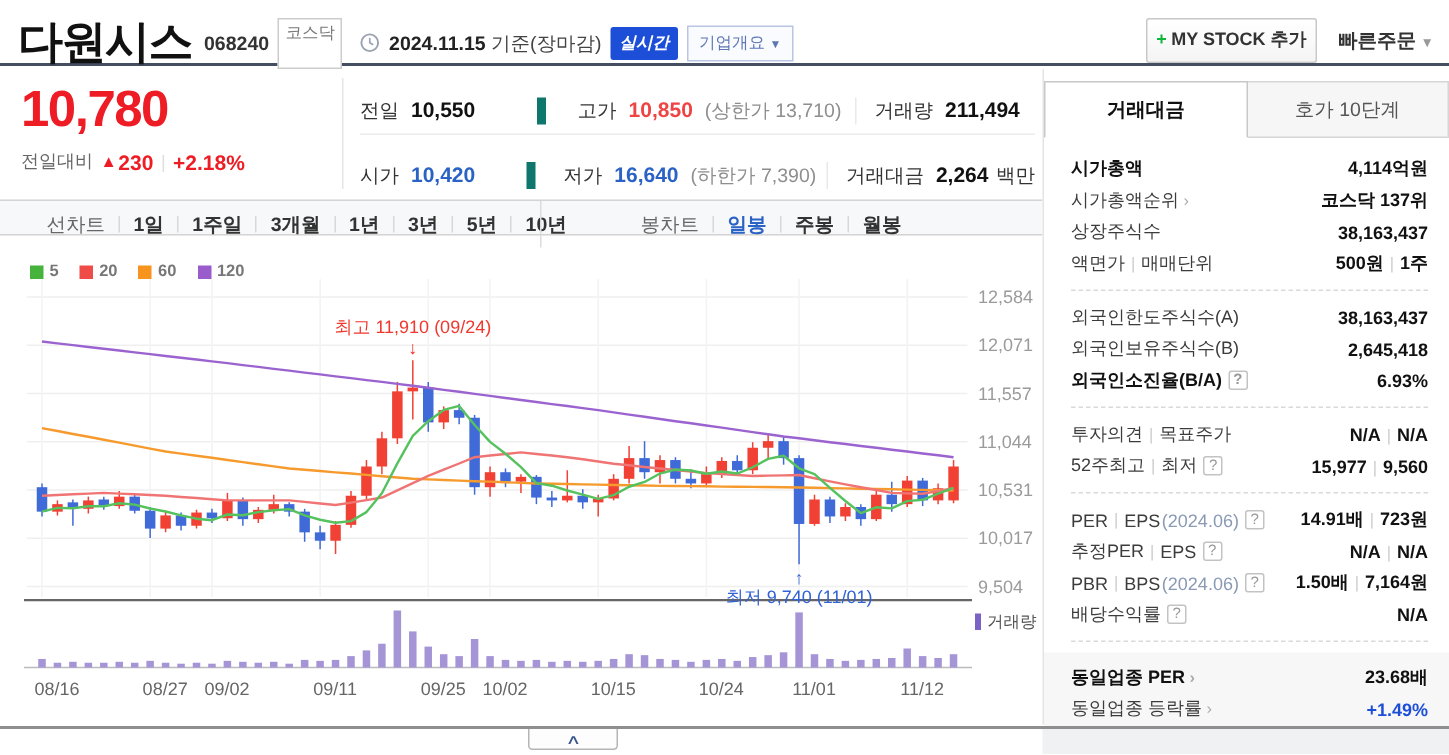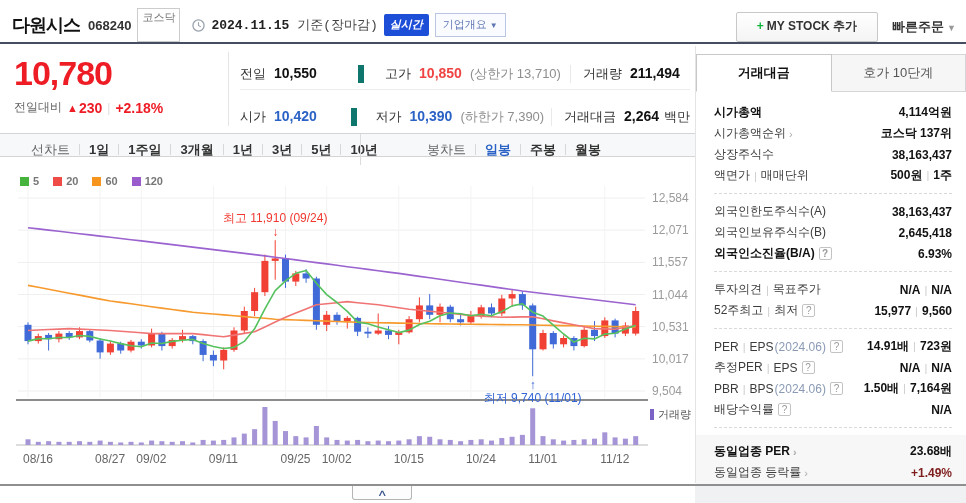--- a/index.html
+++ b/index.html
@@ -3,31 +3,31 @@
 <meta charset="utf-8">
 <style>
   * { margin:0; padding:0; box-sizing:border-box; }
   html,body { background:#fff; }
   body { font-family:"Liberation Sans","DejaVu Sans",sans-serif; }
   .page { position:relative; width:966px; height:503px; background:#fff; overflow:hidden; }
 
   
   .header { position:absolute; left:0; top:0; width:966px; height:44px; border-bottom:2px solid #454e60; }
   .hleft { position:absolute; left:12px; top:8px; display:flex; align-items:center; gap:6px; }
-  .stock-title { font-size:18px; font-weight:bold; color:#111; letter-spacing:-1px; }
+  .stock-title { font-size:30px; font-weight:bold; color:#111; letter-spacing:-1px; }
   .stock-code { font-size:13px; font-weight:bold; color:#333; margin-left:2px; }
   .market-badge { font-size:11px; color:#777; border:1px solid #ccc; padding:1px 4px 16px; background:#fff; }
   .clock-icon { width:13px; height:13px; margin-left:6px; }
-  .date-line { font-size:13px; color:#444;font-family:Liberation Mono, monospace; }
+  .date-line { font-size:13px; color:#444; }
   .date-line b { color:#222; }
   .rt-badge { font-size:11px; color:#fff; background:#1d4ed8; padding:3px 6px 4px; border-radius:2px; font-weight:bold;font-style:italic; }
   .overview-btn { font-size:11px; color:#5f76b5; border:1px solid #b9c5e2; background:#f9fbfe; padding:3px 7px 4px; border-radius:0; cursor:pointer; }
   .overview-btn .caret { font-size:8px; margin-left:3px; }
   .hright { position:absolute; right:10px; top:12px; display:flex; align-items:center; gap:14px; }
-  .mystock-btn { font-size:12px; font-weight:bold; color:#333; border:1px solid #c8c8c8; background:linear-gradient(#fff,#f4f4f4); padding:5px 20px 6px; border-radius:2px; cursor:pointer; }
+  .mystock-btn { font-size:12px; font-weight:bold; color:#333; border:1px solid #c8c8c8; background:linear-gradient(#fff,#f4f4f4); padding:5px 6px 6px; border-radius:2px; cursor:pointer; }
   .mystock-btn .plus { color:#10b53c; margin-right:3px; font-weight:bold; }
   .quick-order { font-size:13px; font-weight:bold; color:#333; cursor:pointer; }
   .quick-order .caret { font-size:9px; color:#999; margin-left:3px; }
 
   
   .summary { position:absolute; left:0; top:46px; width:695px; height:87px; }
   .price-block { position:absolute; left:14px; top:8px; width:210px; }
   .cur-price { font-size:34px; font-weight:bold; color:#ee1c25; letter-spacing:-1px; }
   .change-line { margin-top:6px; font-size:12px; color:#666; display:flex; align-items:center; gap:5px; }
   .change-line .arrow-up { color:#ee1c25; font-size:11px; }
@@ -77,21 +77,21 @@
   .panel { position:absolute; left:695px; top:46px; width:271px; height:437px; border-left:1px solid #e4e4e4; background:#fff; }
   .panel-tabs { display:flex; height:38px; margin:8px 0 0 0; }
   .panel-tab { flex:1; display:flex; align-items:center; justify-content:center; font-size:13px; cursor:pointer; }
   .panel-tab.active { font-weight:bold; color:#111; background:#fff; border:1px solid #c8c8c8; border-bottom:1px solid #fff; }
   .panel-tab.inactive { color:#555; background:#f6f6f6; border:1px solid #d6d6d6; border-left:none; }
   .panel-body { padding:10px 14px 0 18px; }
   .prow { display:flex; justify-content:space-between; align-items:center; height:21px; font-size:12px; }
   .prow .pl { color:#3c3c3c; display:flex; align-items:center; white-space:nowrap; }
   .prow .pl.b { font-weight:bold; color:#111; }
   .prow .pv { font-weight:bold; color:#111; white-space:nowrap; }
-  .prow .pv.red { color:#7f1d1d; }
+  .prow .pv.red { color:#1d4ed8; }
   .lp { color:#ccc; font-weight:normal; padding:0 4px; font-size:11px; }
   .pdate { color:#8a9ab5; margin-left:1px; }
   .help { display:inline-block; width:13px; height:13px; border:1px solid #c3c3c3; border-radius:2px; color:#999; background:#fff; font-size:10px; line-height:12px; text-align:center; margin-left:4px; cursor:pointer; }
   .larr { color:#aaa; font-size:11px; margin-left:3px; }
   .pdiv { border-top:1px dashed #d9d9d9; margin:7px 0; }
   .psec.gray { background:#f7f7f7; margin:0 -14px 0 -18px; padding:6px 14px 6px 18px; }
 
   
   .footer-line { position:absolute; left:0; top:484px; width:966px; height:2px; background:#8f8f8f; }
   .collapse-btn { position:absolute; left:352px; top:486px; width:60px; height:14px; background:#fdfdfd; border:1px solid #b5b5b5; border-top:none; border-radius:0 0 3px 3px; display:flex; align-items:center; justify-content:center; cursor:pointer; }
@@ -150,21 +150,21 @@
             <span class="v">211,494</span>
           </div>
         </div>
         <div class="sum-row">
           <div class="sum-cell sum-c1">
             <span class="k">시가</span>
             <span class="v blue">10,420</span>
           </div>
           <div class="sum-cell sum-c2">
             <span class="k">저가</span>
-            <span class="v blue">10,390</span>
+            <span class="v blue">16,640</span>
             <span class="extra">(하한가 7,390)</span>
           </div>
           <div class="sum-cell sum-c3">
             <span class="k">거래대금</span>
             <span class="v">2,264</span>
             <span class="unit">백만</span>
           </div>
         </div>
       </div>
   </div>

